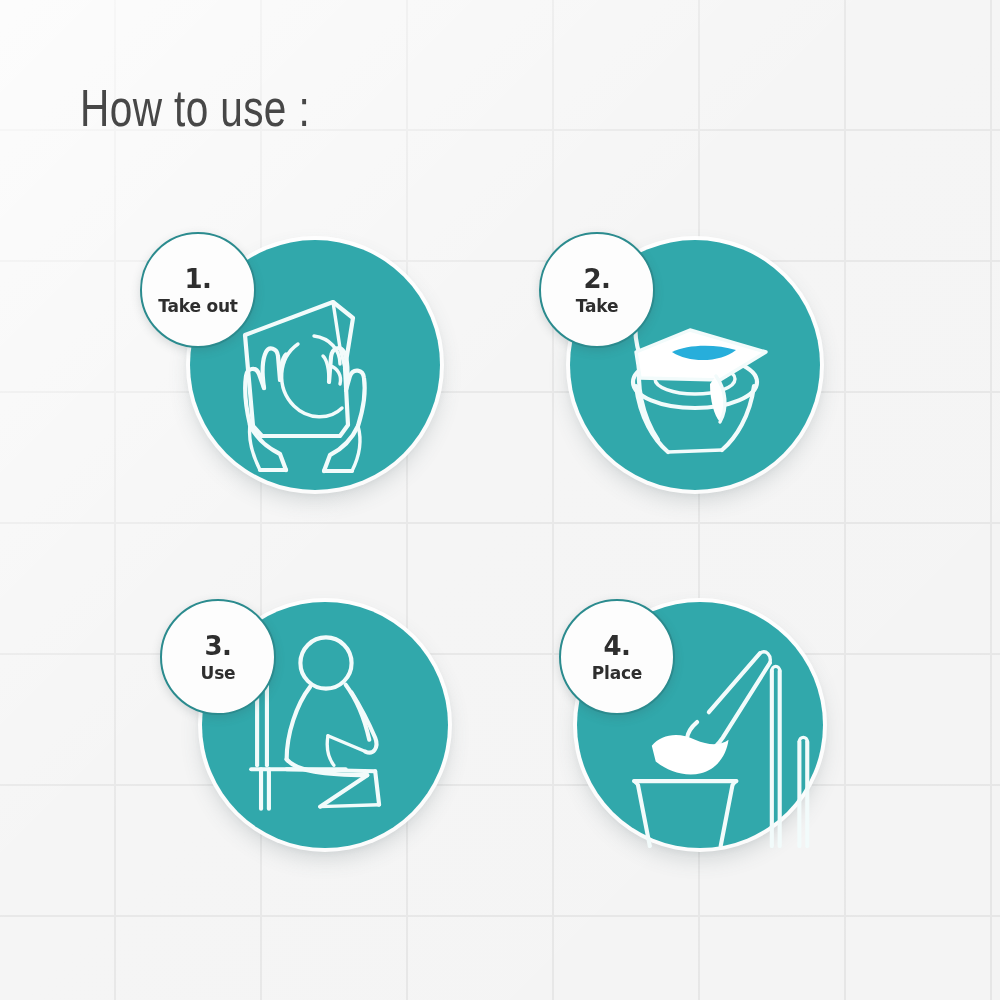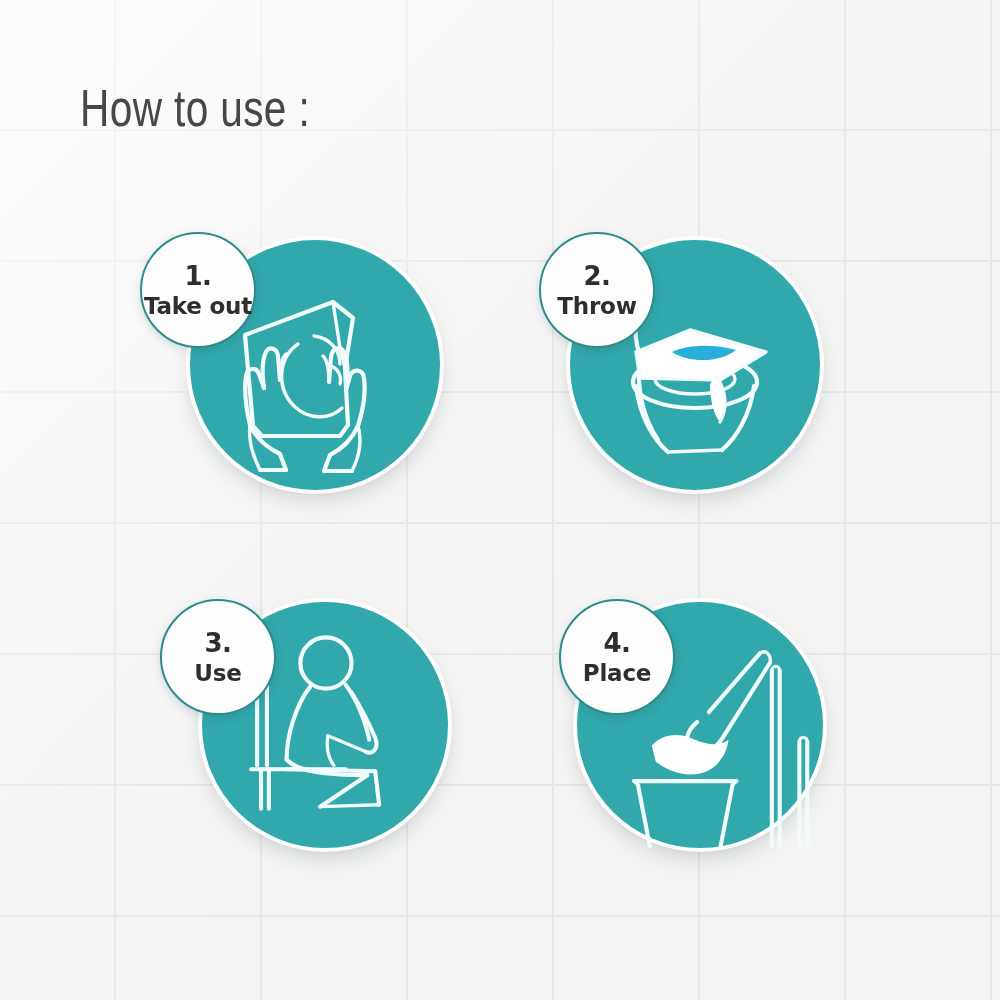--- a/index.html
+++ b/index.html
@@ -95,21 +95,21 @@
     font-family: "DejaVu Sans", sans-serif;
     font-size: 26px;
     font-weight: 700;
     color: #2e2e2e;
     line-height: 1;
     margin-bottom: 6px;
     letter-spacing: -0.5px;
   }
   .badge-label {
     font-family: "DejaVu Sans", sans-serif;
-    font-size: 23px;
+    font-size: 17px;
     font-weight: 700;
     color: #2e2e2e;
     line-height: 1;
     letter-spacing: -0.2px;
     white-space: nowrap;
   }
 
   .ink {
     fill: none;
     stroke: #f2fbfb;
@@ -191,21 +191,21 @@
         <path class="ink-thin" d="M66 112 L120 90 L196 112 L150 140 L70 138 Z"></path>
 
         <path class="accent-blue" d="M102 112 C118 104 146 104 166 110 C152 122 120 124 102 112 Z"></path>
 
         <path class="solid-white" d="M146 136 C156 150 158 168 150 182 C144 176 140 160 140 144 Z"></path>
         <path class="ink-thin" d="M146 136 C156 150 158 168 150 182"></path>
       </svg>
     </div>
     <div class="badge" id="badge2" style="left: 539px; top: 232px; width: 112px; height: 112px;">
       <span class="badge-num">2.</span>
-      <span class="badge-label">Throw</span>
+      <span class="badge-label">Take</span>
     </div>
   </div>
 
   <div class="step">
     <div class="disc" id="disc3" style="left: 202px; top: 602px; width: 246px; height: 246px;">
       <svg viewBox="0 0 250 250">
 
         <circle class="ink" cx="126" cy="62" r="26"></circle>
 
         <path class="ink" d="M110 86 C96 104 86 134 86 160"></path>

